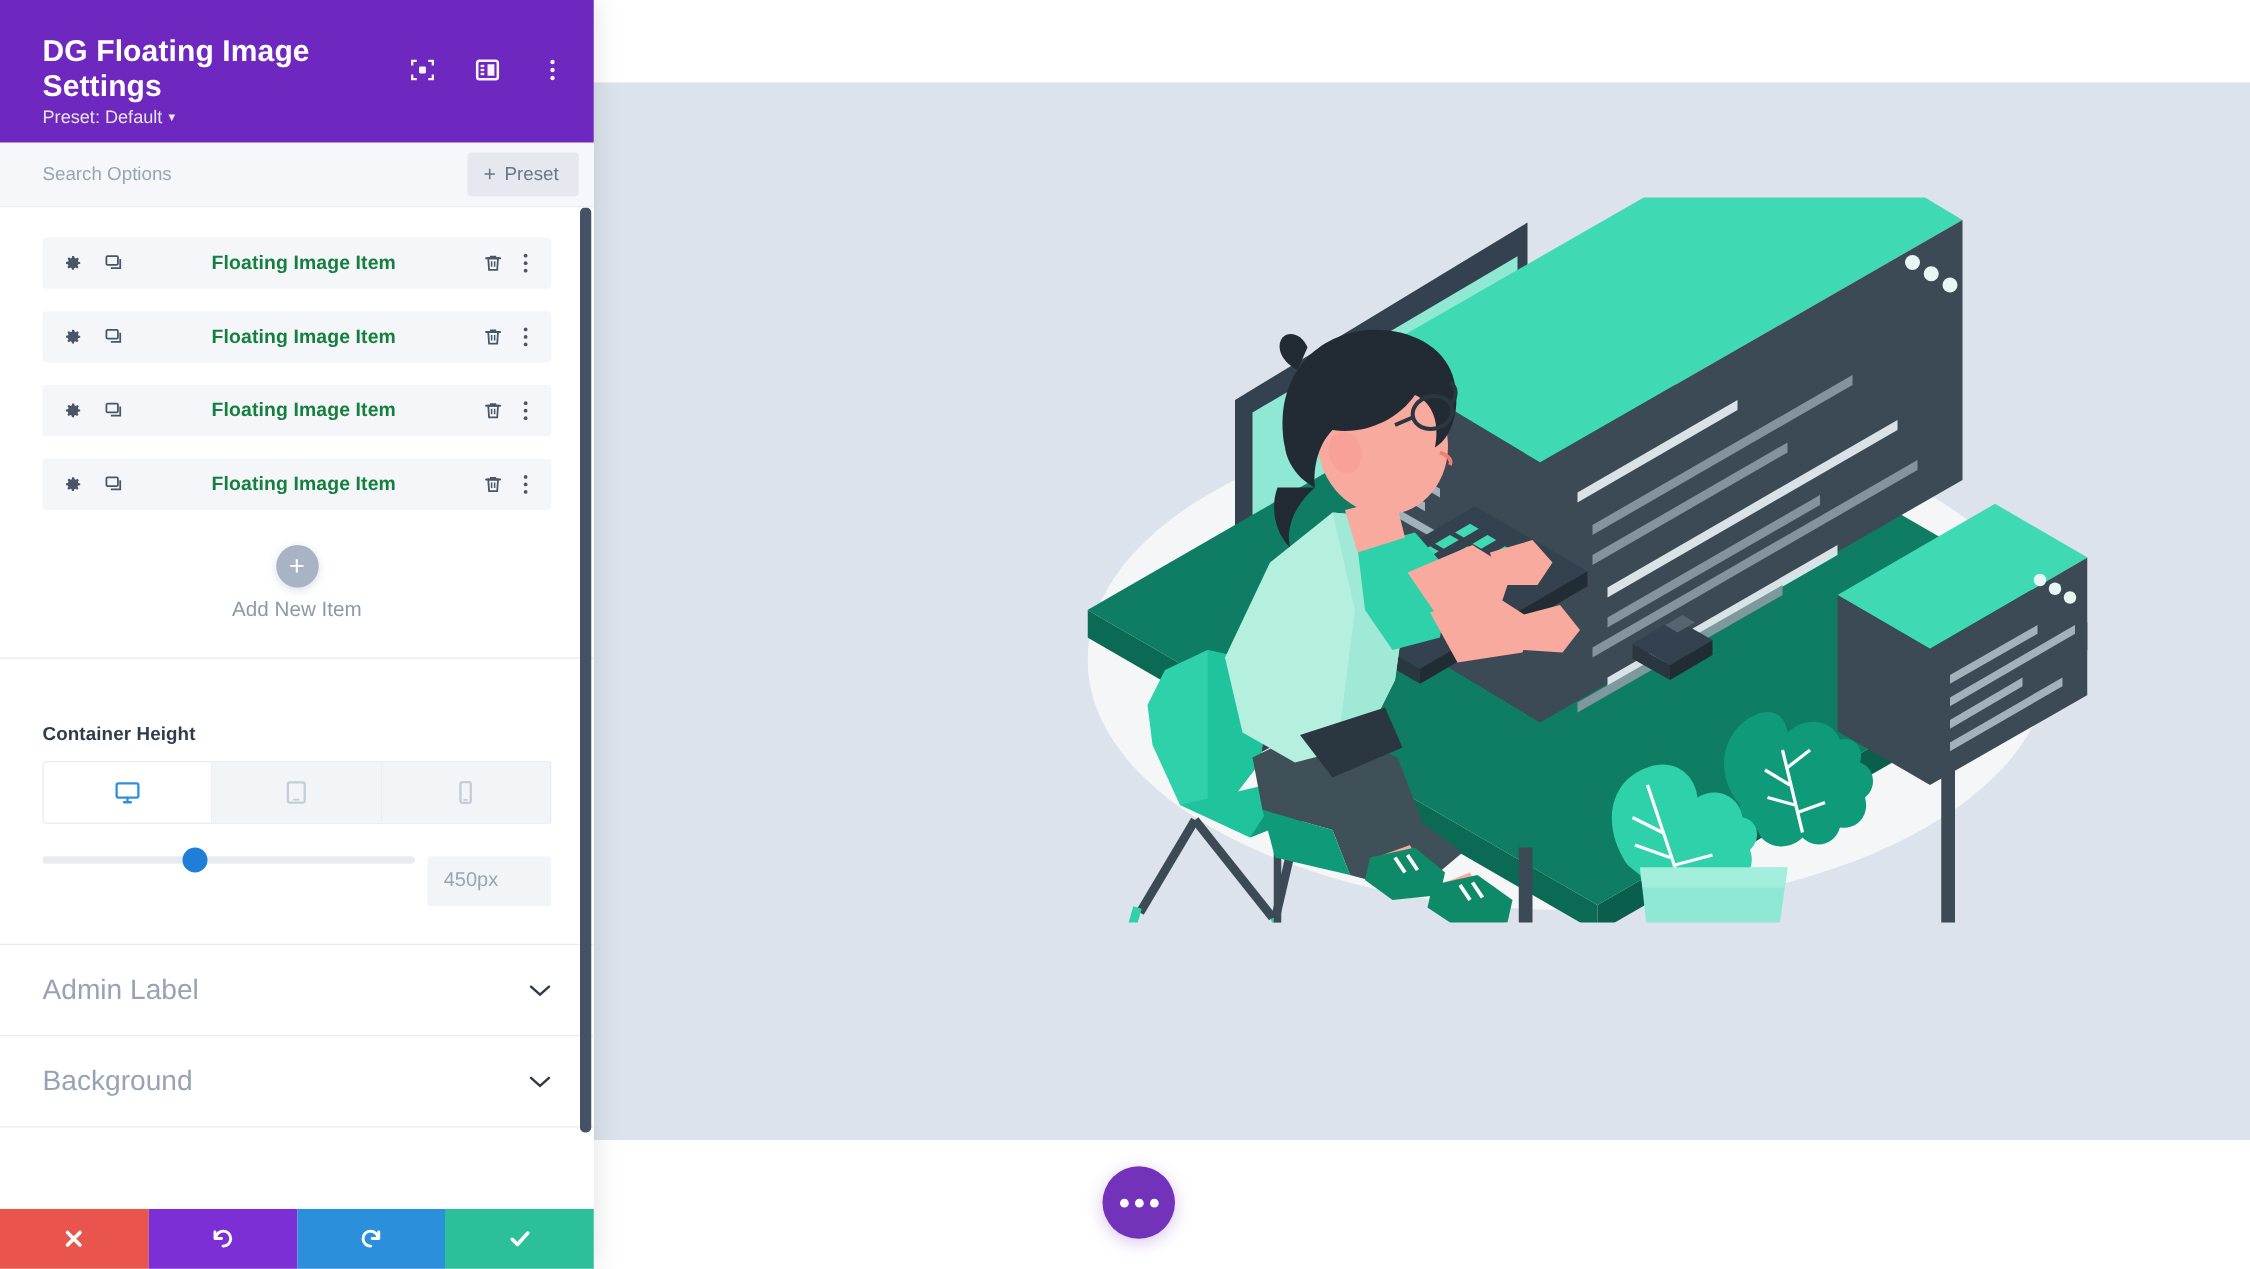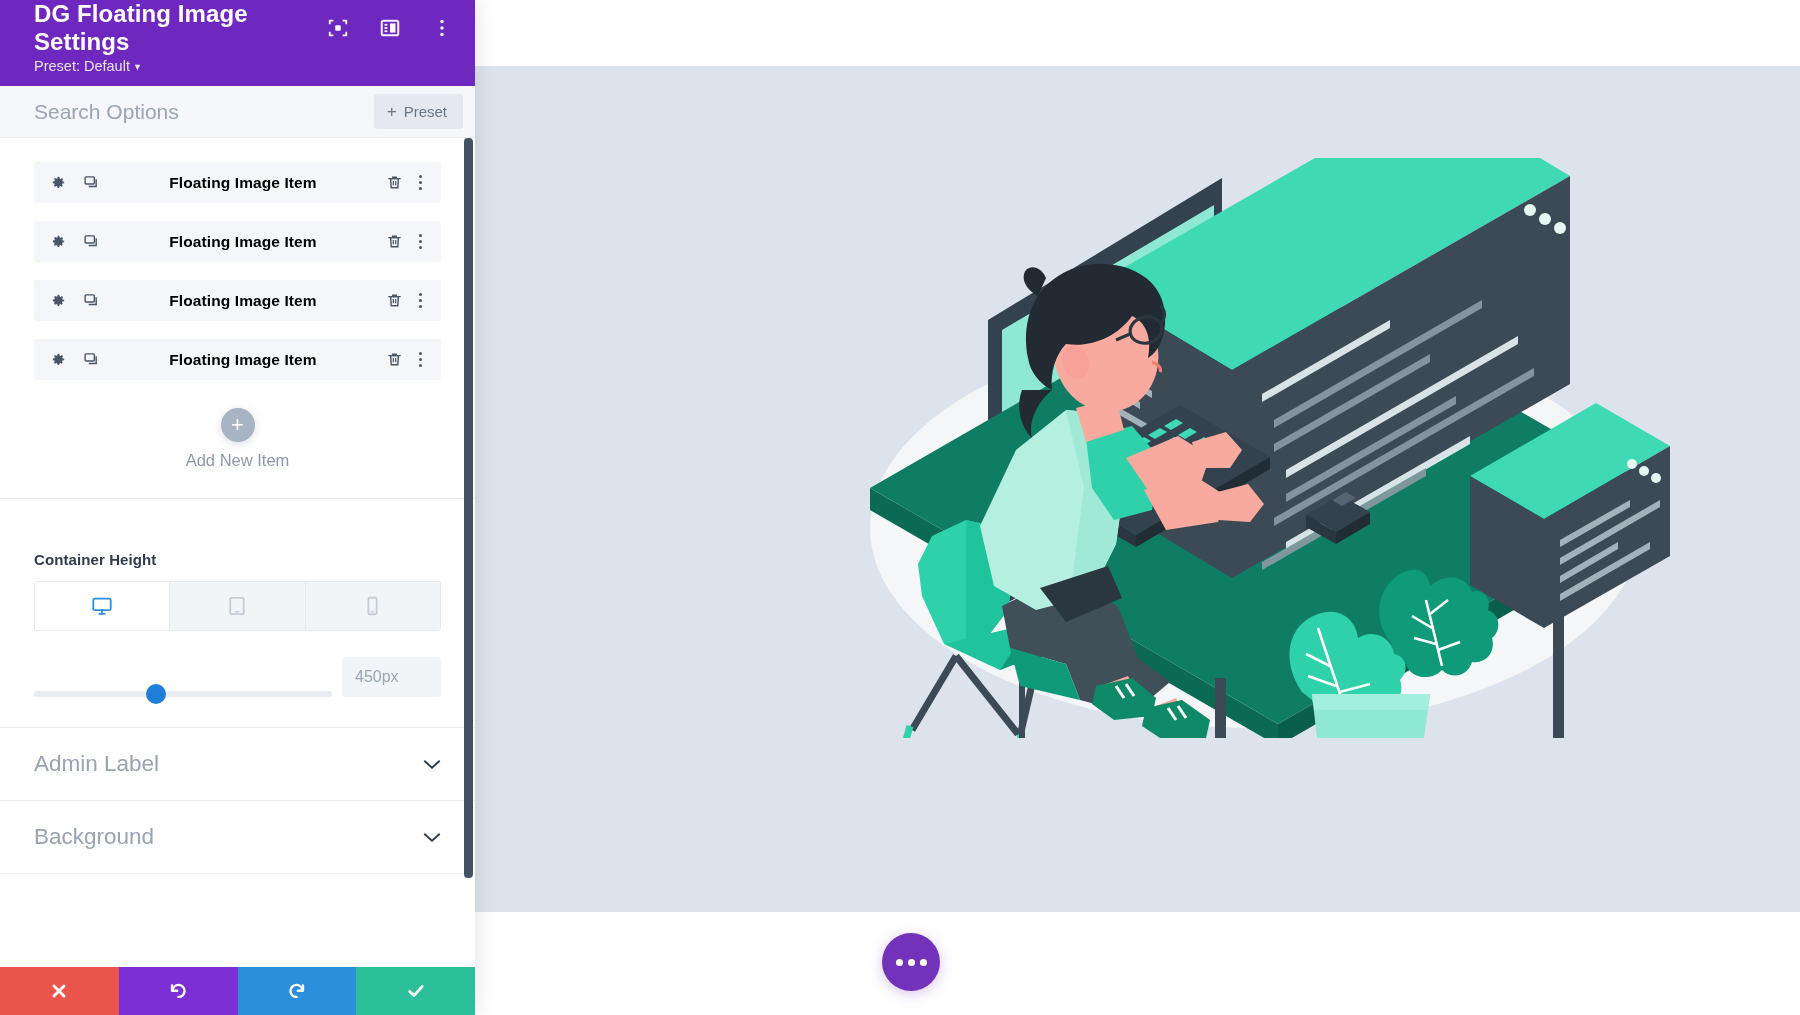--- a/index.html
+++ b/index.html
@@ -44,21 +44,21 @@
   }
   .fab i { width: 7px; height: 7px; border-radius: 50%; background: #fff; display:block; }
 
   
   #panel {
     position: absolute; left: 0; top: 0; width: 475px; height: 1015px;
     background: #ffffff; display: flex; flex-direction: column;
     box-shadow: 0 0 22px rgba(0,0,0,.12);
   }
 
-  .p-header { background: #6f28bf; padding: 0 22px 12px 34px; position: relative; }
+  .p-header { background: #6f28bf; padding: 28px 22px 12px 34px; position: relative; }
   .p-title-row { display: flex; align-items: center; }
   .p-title { font-size: 24px; font-weight: 700; color: #fff; letter-spacing: .1px; }
   .p-head-icons { display: flex; align-items: center; gap: 30px; margin-left: 42px; }
   .hicon { width: 22px; height: 22px; opacity: .95; cursor: pointer; display:block; }
   .p-preset { margin-top: 2px; font-size: 14.5px; font-weight: 400; color: #e5e5e5; }
   .p-preset .caret { font-size: 9px; margin-left: 3px; vertical-align: middle; }
 
   .p-tabs { display: flex; background: #7730c6; }
   .p-tab {
     padding: 16px 0 17px; font-size: 17px; color: #e4d4f5; cursor: pointer;
@@ -69,42 +69,42 @@
   .p-tab.t3 { width: 150px; }
   .p-tab.active { background: #8b3ddd; color: #ffffff; font-weight: 700; }
 
   .p-search {
     display: flex; align-items: center; justify-content: space-between;
     background: #f5f7fa; border-bottom: 1px solid #e7ebf0;
     padding: 0 12px 0 34px; height: 52px;
   }
   .p-search input {
     border: none; outline: none; background: transparent;
-    font-size: 21px; color: #1d4ed8; width: 300px;
+    font-size: 15px; color: #1d4ed8; width: 300px;
     font-family: "Liberation Sans", sans-serif;
   }
   .p-search input::placeholder { color: #9aa4b2; }
   .filter-btn {
     background: #e5e9ef; color: #6b7685; border-radius: 3px;
     font-size: 15px; padding: 9px 16px 9px 13px; cursor: pointer;
     display: flex; align-items: center; gap: 7px; white-space: nowrap;
   }
   .filter-btn .plus { font-size: 17px; line-height: 1; }
 
   .p-body { flex: 1; overflow: hidden; position: relative; background: #fff; }
 
   .item-list { padding: 24px 34px 0; }
   .sort-item {
     height: 41px; background: #f4f6f9; border-radius: 3px;
     display: flex; align-items: center; margin-bottom: 18px;
     padding: 0 13px 0 16px; cursor: move;
   }
   .si-left { display: flex; align-items: center; gap: 16px; }
   .si-name {
-    flex: 1; text-align: center; font-size: 15.5px; color: #000000;
+    flex: 1; text-align: center; font-size: 15.5px; color: #15803d;
     font-weight: 600; letter-spacing: .1px;
   }
   .si-right { display: flex; align-items: center; gap: 9px; }
   .mini { width: 17px; height: 17px; display:block; cursor: pointer; }
   .dots-v { width: 16px; display: flex; flex-direction: column; align-items: center; gap: 3px; cursor: pointer; }
   .dots-v i { width: 3px; height: 3px; background: #4a5568; border-radius: 50%; display:block; }
 
   .add-new {
     text-align: center; padding: 10px 0 28px; cursor: pointer;
   }
@@ -135,21 +135,21 @@
     overflow: hidden;
   }
   .dev-tab {
     flex: 1; height: 48px; background: #f2f5f8; display: flex;
     align-items: center; justify-content: center; cursor: pointer;
     border-right: 1px solid #e6eaf0;
   }
   .dev-tab:last-child { border-right: none; }
   .dev-tab.active { background: #ffffff; }
 
-  .range-row { margin-top: 26px; display: flex; align-items: flex-end; gap: 10px; }
+  .range-row { margin-top: 26px; display: flex; align-items: flex-start; gap: 10px; }
   .range-track {
     flex: 1; height: 6px; background: #e8ecf2; border-radius: 3px; position: relative;
     cursor: pointer;
   }
   .range-thumb {
     position: absolute; top: 50%; left: 41%; transform: translate(-50%,-50%);
     width: 20px; height: 20px; border-radius: 50%; background: #1f7fd8;
   }
   .range-val {
     width: 99px; height: 40px; background: #f2f5f8; border-radius: 3px;

